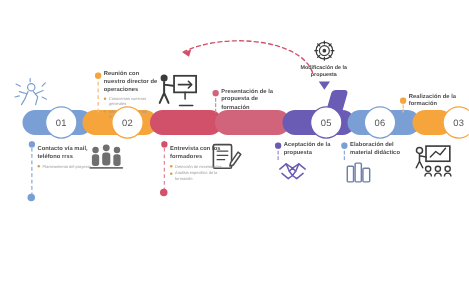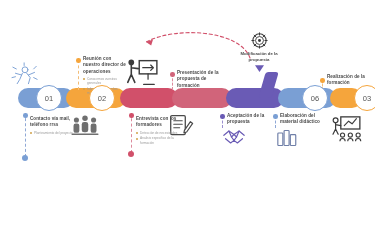--- a/index.html
+++ b/index.html
@@ -62,21 +62,24 @@
   <div class="bar" style="left:330px;width:32px;background:#f5a53c;border-top-right-radius:10px;border-bottom-right-radius:10px;"></div>
 
   <div style="position:absolute;left:262px;top:72px;width:13px;height:26px;background:#6a5bb5;border-radius:3px;transform:skewX(-16deg);z-index:1;"></div>
 
   <div class="node" style="left:36px;border-color:#7a9fd4;">
     <span>01</span>
   </div>
   <div class="node" style="left:89px;border-color:#f5a53c;">
     <span>02</span>
   </div>
-  <div class="node" style="left:302px;border-color:#7a9fd4;">
+  <div class="node" style="left:248px;border-color:#6a5bb5;">
+    <span>05</span>
+  </div>
+  <div class="node" style="left:291px;border-color:#7a9fd4;">
     <span>06</span>
   </div>
   <div class="node" style="left:354px;border-color:#f5a53c;">
     <span>03</span>
   </div>
 
   <div class="conn" style="left:25px;top:113px;height:44px;border-color:#8fa8d6;"></div>
   <div class="dot" style="left:23px;top:113px;background:#7a9fd4;"></div>
   <div class="dot" style="left:22px;top:155px;width:6px;height:6px;background:#7a9fd4;"></div>
 

